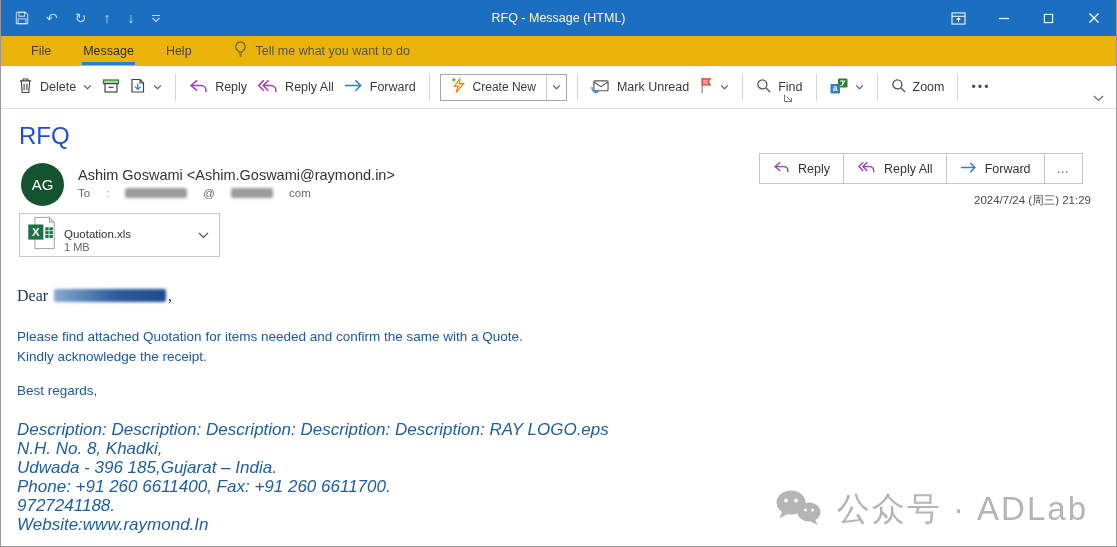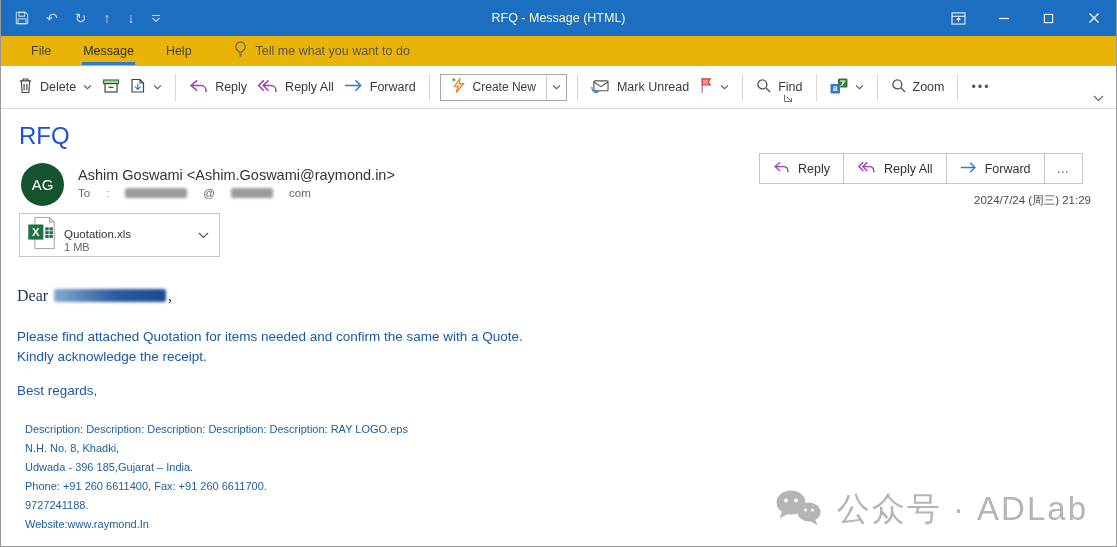--- a/index.html
+++ b/index.html
@@ -63,21 +63,21 @@
   .att-name { font-size:11.5px; color:#333; }
   .att-size { font-size:11px; color:#666; margin-top:1px; }
 
   
   .greeting { position:absolute; left:16px; top:178px; font-family:"Liberation Serif","DejaVu Serif",serif;
               font-size:16px; color:#17365d; }
   .redact-blue { display:inline-block; width:112px; height:13px; margin:0 2px -1px 6px; border-radius:2px;
                  background:linear-gradient(90deg,#86a9cf,#2c5c9c 55%,#1d4c8e); filter:blur(1.8px); }
   .paras { position:absolute; left:16px; top:218px; font-size:13.5px; color:#1b58a8; line-height:20px; }
   .closing { position:absolute; left:16px; top:274px; font-size:13.5px; color:#1b58a8; }
-  .signature { position:absolute; left:24px; top:311px; font-size:11px; color:#1d5fa0; line-height:19px; }
+  .signature { position:absolute; left:16px; top:311px; font-size:17px; color:#1d5fa0; line-height:19px;font-style:italic; }
 
   
   .watermark { position:absolute; right:28px; bottom:14px; display:flex; align-items:center; gap:15px;
                color:#b5b5b5; }
   .watermark .wm-text { font-size:33px; letter-spacing:2px; }
 </style>
 </head>
 <body>
 
 <div class="window">

